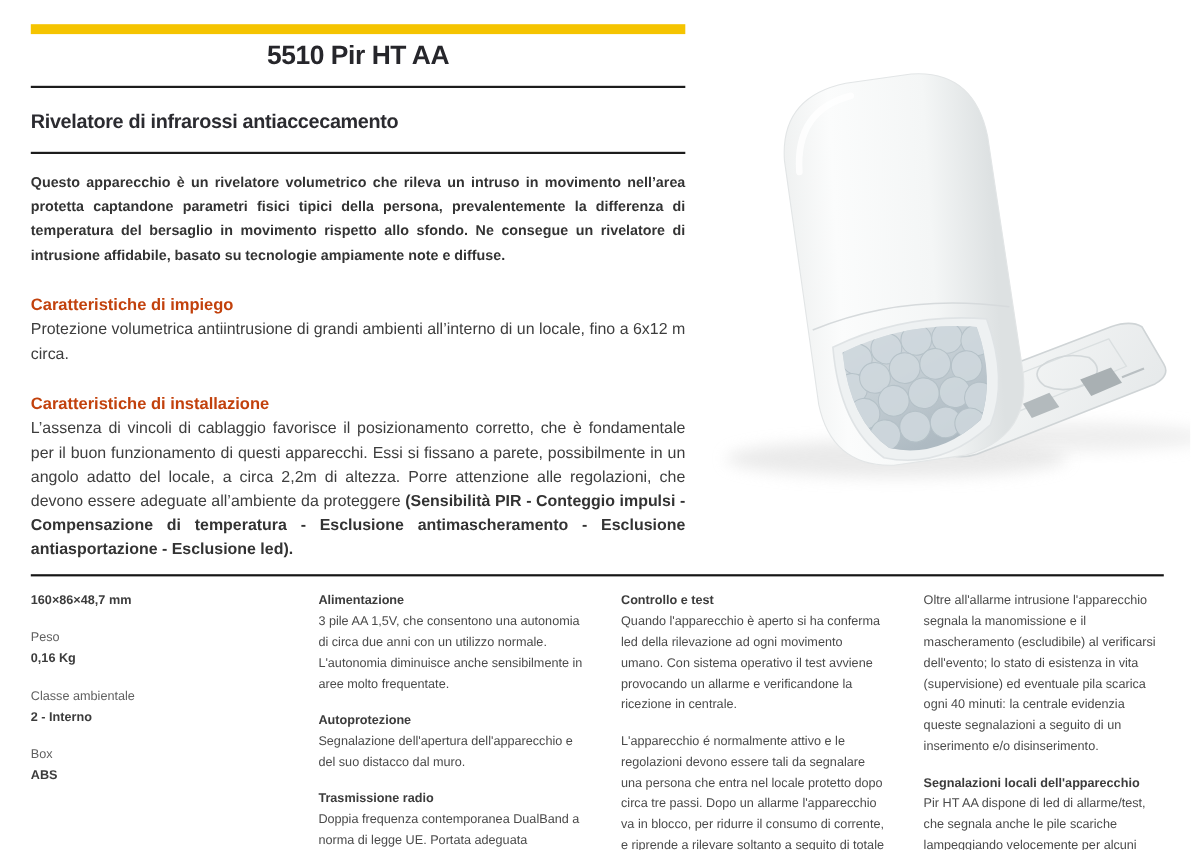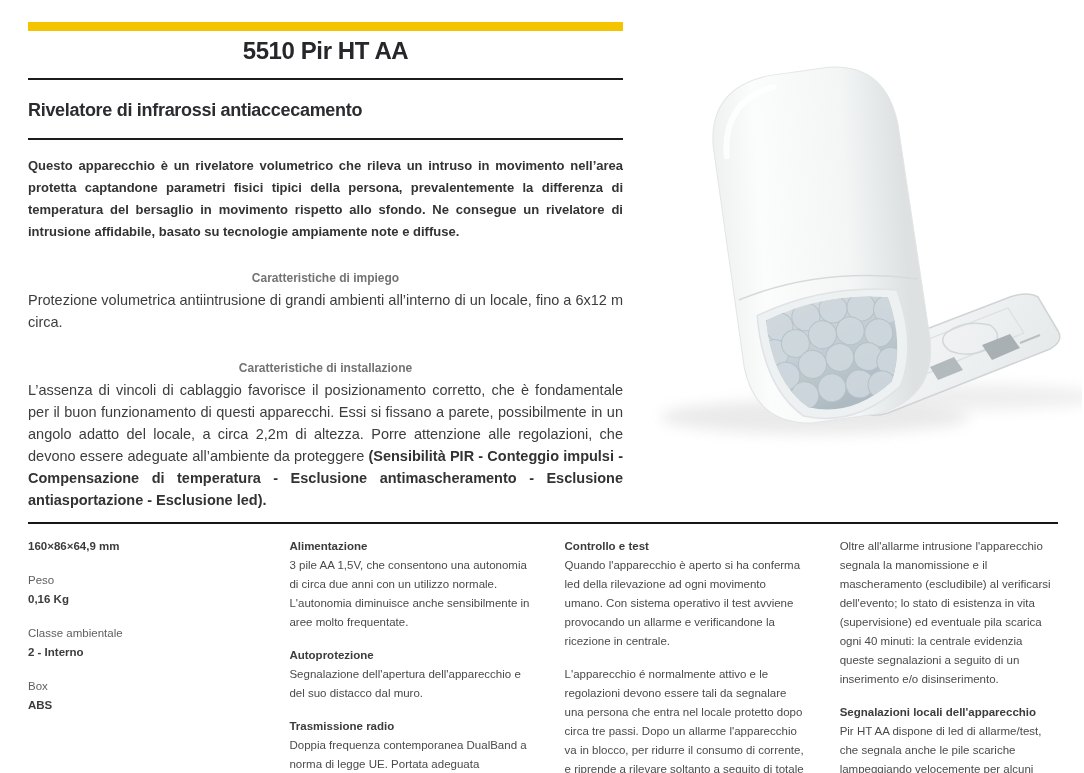--- a/index.html
+++ b/index.html
@@ -7,21 +7,21 @@
   .page{position:relative;width:1084px;height:773px;background:#fff;overflow:hidden;}
 
   
   .left-col{position:absolute;left:28px;top:0;width:595px;}
   .accent-bar{margin-top:22px;height:9px;background:#F5C400;}
   .doc-title{margin:6px 0 0 0;font-size:24px;line-height:28px;font-weight:bold;color:#26262b;letter-spacing:-0.4px;text-align:center;}
   .rule{border:none;border-top:2px solid #1c1c1c;margin:13px 0 0 0;}
   .rule2{border:none;border-top:2px solid #1c1c1c;margin:17px 0 0 0;}
   .doc-subtitle{margin:19px 0 0 0;font-size:18px;line-height:22px;font-weight:bold;color:#2b2b30;letter-spacing:-0.3px;}
   .intro{margin:15px 0 0 0;font-size:13px;line-height:22px;font-weight:bold;text-align:justify;color:#333;}
-  .sec-head{margin:24px 0 0 0;font-size:12px;line-height:22px;font-weight:bold;color:#737373;text-align:center;}
+  .sec-head{margin:24px 0 0 0;font-size:15px;line-height:22px;font-weight:bold;color:#c2410c;}
   .sec-body{margin:0;font-size:14.5px;line-height:22px;text-align:justify;color:#3d3d3d;}
   .sec-body .bold-tail{font-weight:bold;color:#333;}
 
   
   .photo-wrap{position:absolute;left:630px;top:45px;width:452px;height:408px;}
 
   
   .bottom{position:absolute;left:28px;top:522px;width:1030px;border-top:2px solid #161616;padding-top:13px;}
   .cols{display:grid;grid-template-columns:1fr 1.06fr 1.06fr 0.96fr;column-gap:34px;}
   .cols{font-size:11.5px;line-height:19px;color:#4a4a4a;}
@@ -136,21 +136,21 @@
         <path d="M112 100 Q116 44 168 38" fill="none" stroke="#ffffff" stroke-width="6" opacity="0.8" stroke-linecap="round"></path>
       </g>
     </svg>
   </div>
 
   <div class="bottom">
     <div class="cols">
 
       <div class="col">
         <div class="spec-pair">
-          <div class="spec-value">160×86×64,9 mm</div>
+          <div class="spec-value">160×86×48,7 mm</div>
         </div>
         <div class="spec-pair">
           <div class="spec-label">Peso</div>
           <div class="spec-value">0,16 Kg</div>
         </div>
         <div class="spec-pair">
           <div class="spec-label">Classe ambientale</div>
           <div class="spec-value">2 - Interno</div>
         </div>
         <div class="spec-pair">

